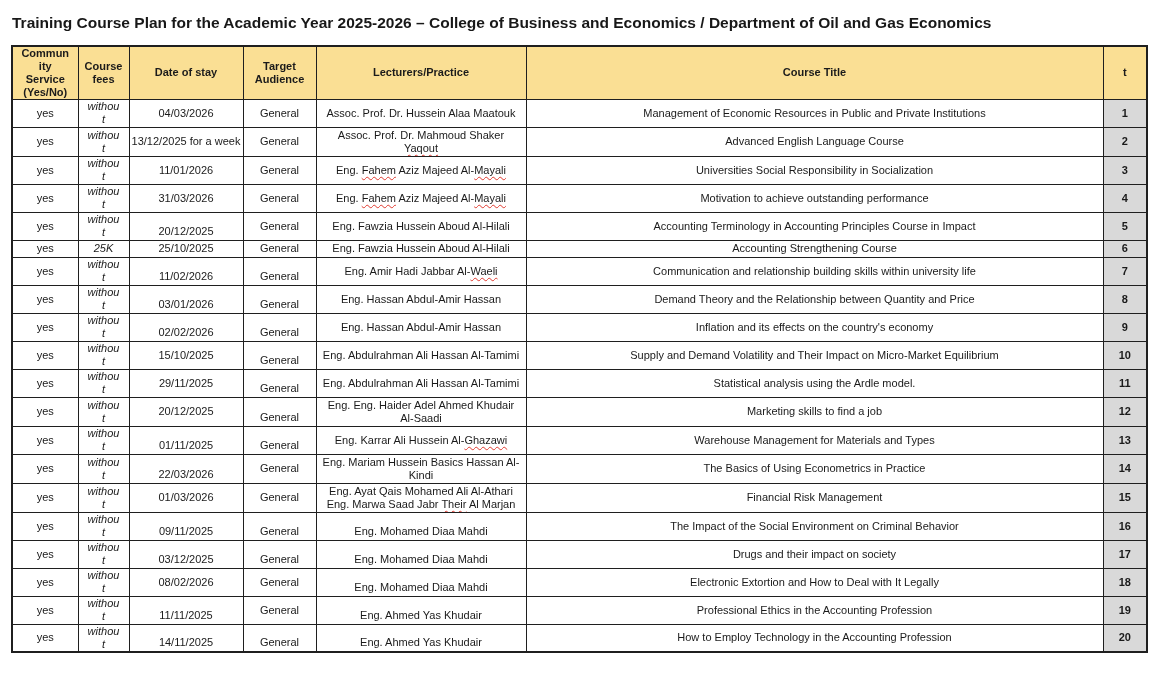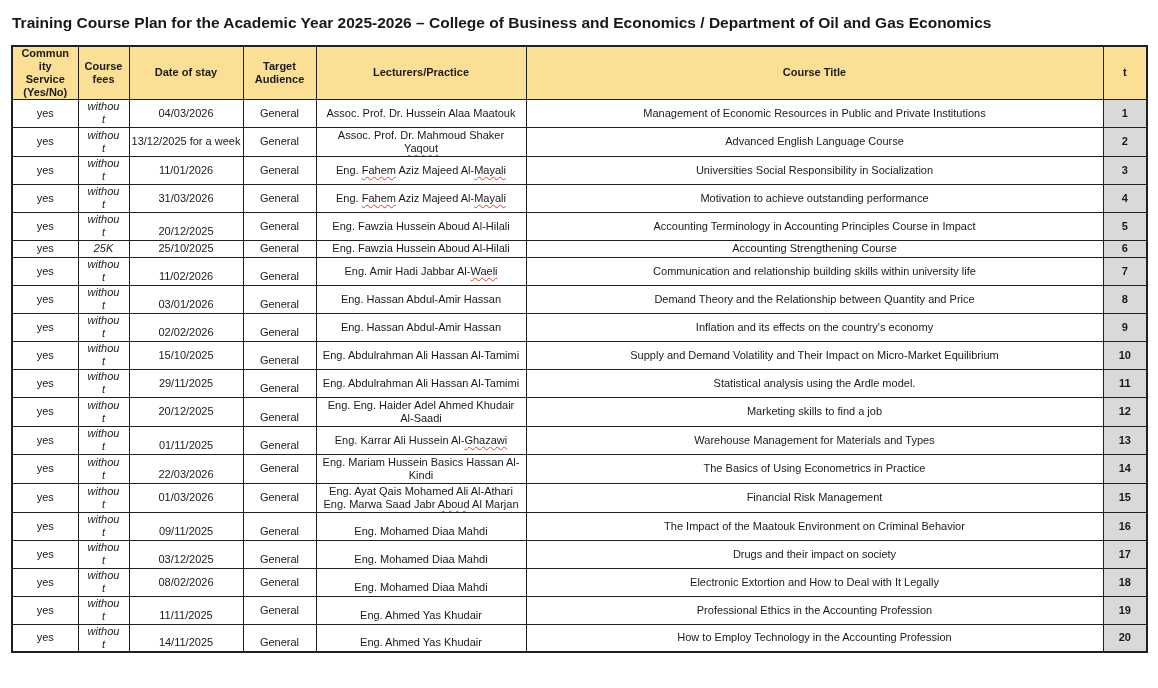--- a/index.html
+++ b/index.html
@@ -184,31 +184,31 @@
           <td class="c-aud">General</td>
           <td class="c-lect">Eng. Mariam Hussein Basics Hassan Al-Kindi</td>
           <td class="c-title">The Basics of Using Econometrics in Practice</td>
           <td class="c-num">14</td>
         </tr>
         <tr>
           <td class="c-comm">yes</td>
           <td class="c-fees">without</td>
           <td class="c-date">01/03/2026</td>
           <td class="c-aud">General</td>
-          <td class="c-lect">Eng. Ayat Qais Mohamed Ali Al-Athari<br>Eng. Marwa Saad Jabr <span class="sq">Aboud</span> Al Marjan</td>
+          <td class="c-lect">Eng. Ayat Qais Mohamed Ali Al-Athari<br>Eng. Marwa Saad Jabr <span class="sq">Their</span> Al Marjan</td>
           <td class="c-title">Financial Risk Management</td>
           <td class="c-num">15</td>
         </tr>
         <tr>
           <td class="c-comm">yes</td>
           <td class="c-fees">without</td>
           <td class="c-date">09/11/2025</td>
           <td class="c-aud">General</td>
           <td class="c-lect">Eng. Mohamed Diaa Mahdi</td>
-          <td class="c-title">The Impact of the Maatouk Environment on Criminal Behavior</td>
+          <td class="c-title">The Impact of the Social Environment on Criminal Behavior</td>
           <td class="c-num">16</td>
         </tr>
         <tr>
           <td class="c-comm">yes</td>
           <td class="c-fees">without</td>
           <td class="c-date">03/12/2025</td>
           <td class="c-aud">General</td>
           <td class="c-lect">Eng. Mohamed Diaa Mahdi</td>
           <td class="c-title">Drugs and their impact on society</td>
           <td class="c-num">17</td>

